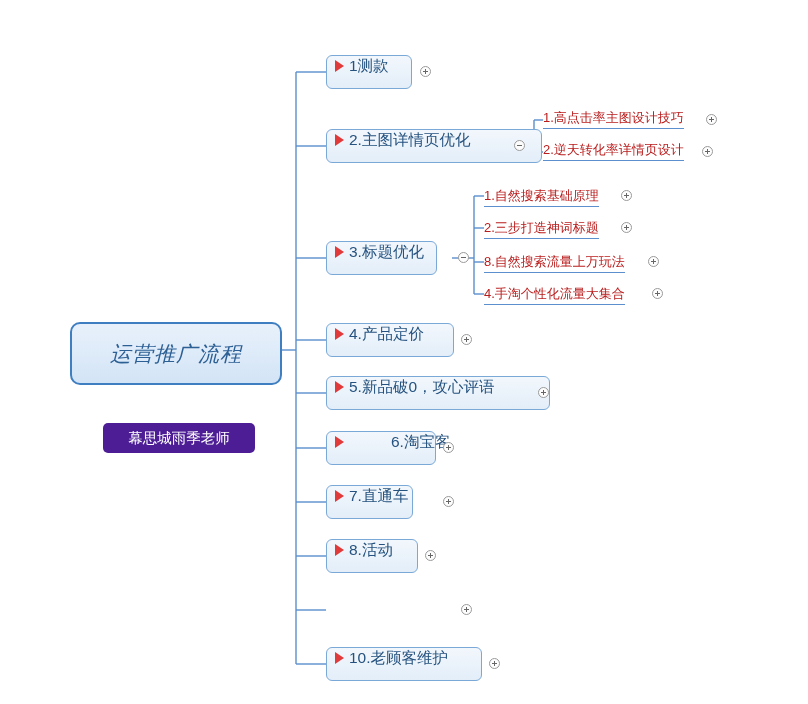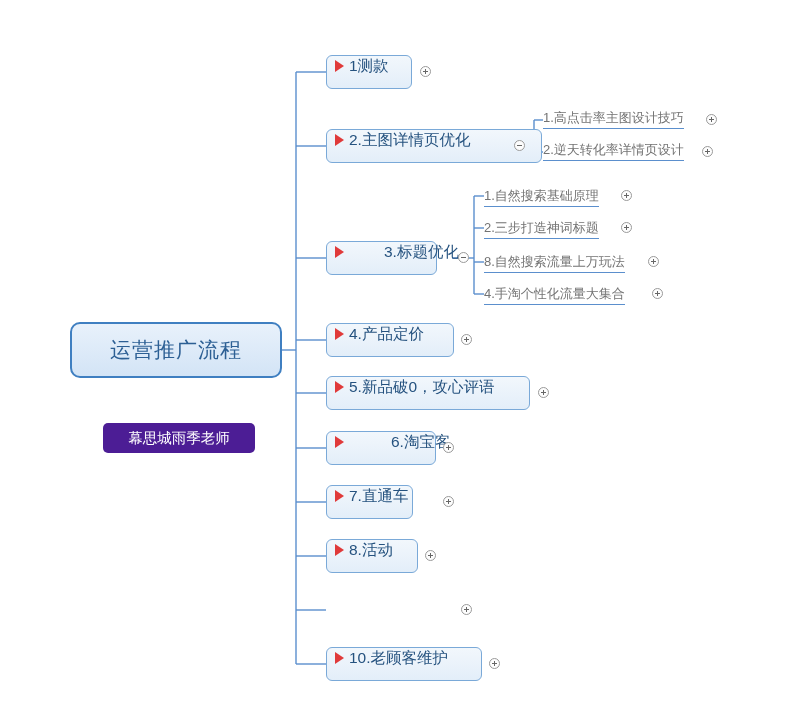--- a/index.html
+++ b/index.html
@@ -27,28 +27,29 @@
     height: 704px;
     pointer-events: none;
   }
 
   
   .root-node {
     position: absolute;
     left: 70px;
     top: 322px;
     width: 212px;
-    height: 56px;
+    height: 63px;
     border: 2px solid #3f7fc1;
     border-radius: 10px;
     background: linear-gradient(to bottom, #e8f1fb 0%, #d3e4f6 100%);
     box-sizing: border-box;
     display: flex;
     align-items: center;
     justify-content: center;
+    font-style: italic;
   }
   .root-node .label {
     font-size: 21px;
     color: #2c5f94;
     letter-spacing: 1px;
   }
 
   
   .author-node {
     position: absolute;
@@ -99,21 +100,21 @@
     border-bottom: 6px solid transparent;
     position: relative;
     top: 1px;
   }
 
   
   .node2 {
     position: absolute;
     white-space: nowrap;
     font-size: 13px;
-    color: #737373;
+    color: #b91c1c;
     border-bottom: 1.6px solid #5b8fcd;
     padding-bottom: 2px;
     line-height: 16px;
   }
 
   
   .plus, .minus {
     position: absolute;
     width: 11px;
     height: 11px;
@@ -195,21 +196,21 @@
   <div class="node2" style="left:543px; top:110px;">
     <span>1.高点击率主图设计技巧</span>
   </div>
   <div class="plus" style="left:706px; top:114px;"></div>
 
   <div class="node2" style="left:543px; top:142px;">
     <span>2.逆天转化率详情页设计</span>
   </div>
   <div class="plus" style="left:702px; top:146px;"></div>
 
-  <div class="node1" style="left:326px; top:241px; width:111px;gap:35px;">
+  <div class="node1" style="left:326px; top:241px; width:111px;">
     <span class="flag"><i class="flag-icon"></i></span>
     <span class="label">3.标题优化</span>
   </div>
   <div class="minus" style="left:458px; top:252px;"></div>
 
   <div class="node2" style="left:484px; top:188px;">
     <span>1.自然搜索基础原理</span>
   </div>
   <div class="plus" style="left:621px; top:190px;"></div>
 
@@ -227,21 +228,21 @@
     <span>4.手淘个性化流量大集合</span>
   </div>
   <div class="plus" style="left:652px; top:288px;"></div>
 
   <div class="node1" style="left:326px; top:323px; width:128px;">
     <span class="flag"><i class="flag-icon"></i></span>
     <span class="label">4.产品定价</span>
   </div>
   <div class="plus" style="left:461px; top:334px;"></div>
 
-  <div class="node1" style="left:326px; top:376px; width:204px;">
+  <div class="node1" style="left:326px; top:376px; width:224px;">
     <span class="flag"><i class="flag-icon"></i></span>
     <span class="label">5.新品破0，攻心评语</span>
   </div>
   <div class="plus" style="left:538px; top:387px;"></div>
 
   <div class="node1" style="left:326px; top:431px; width:110px;gap:42px;">
     <span class="flag"><i class="flag-icon"></i></span>
     <span class="label">6.淘宝客</span>
   </div>
   <div class="plus" style="left:443px; top:442px;"></div>

